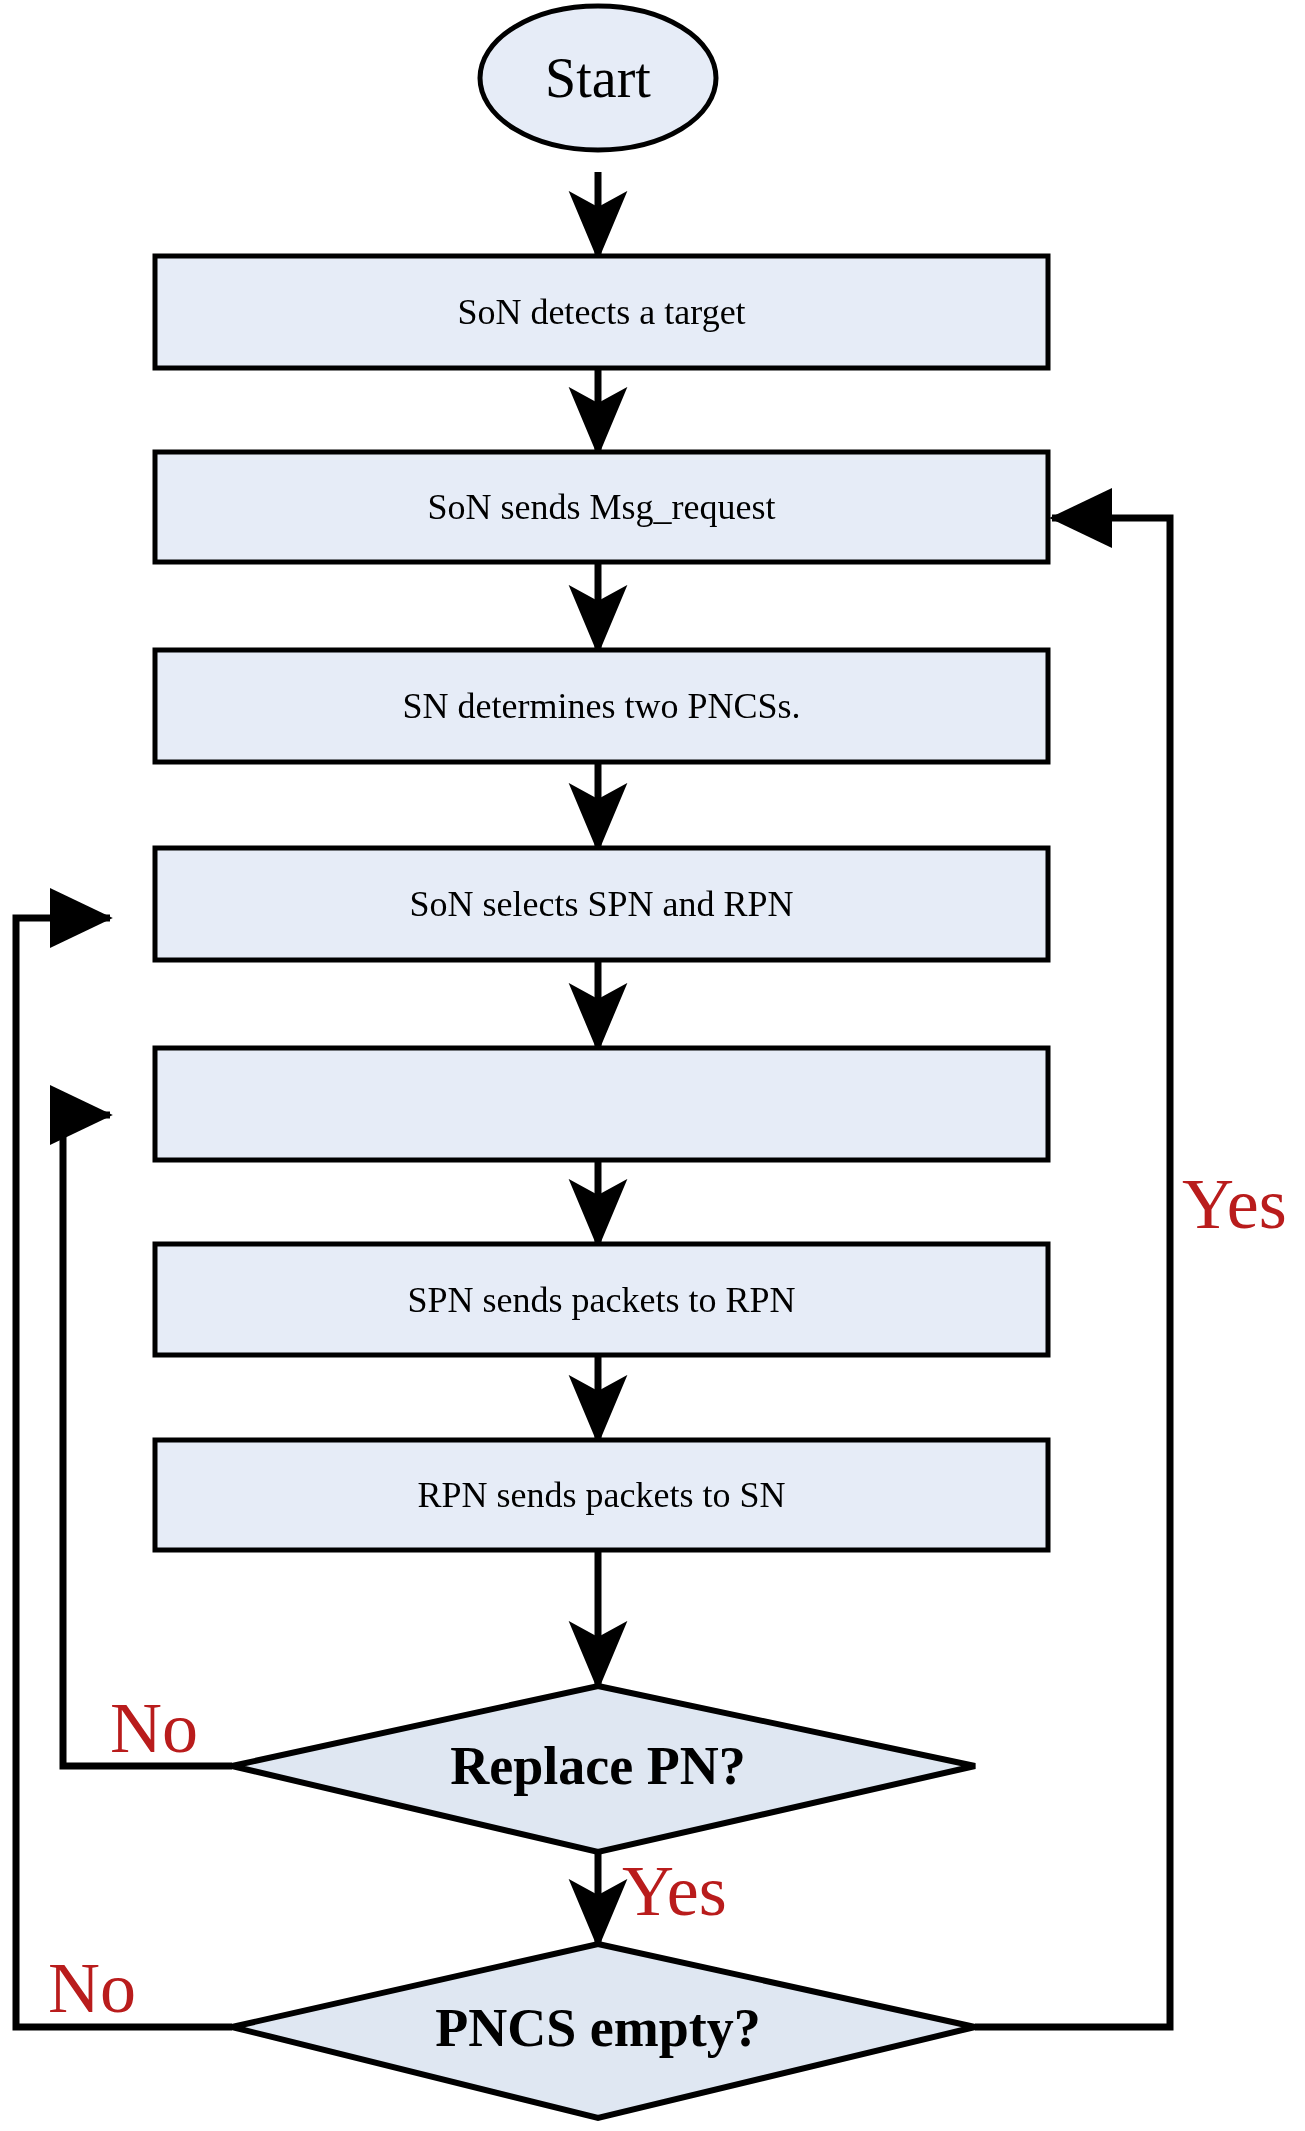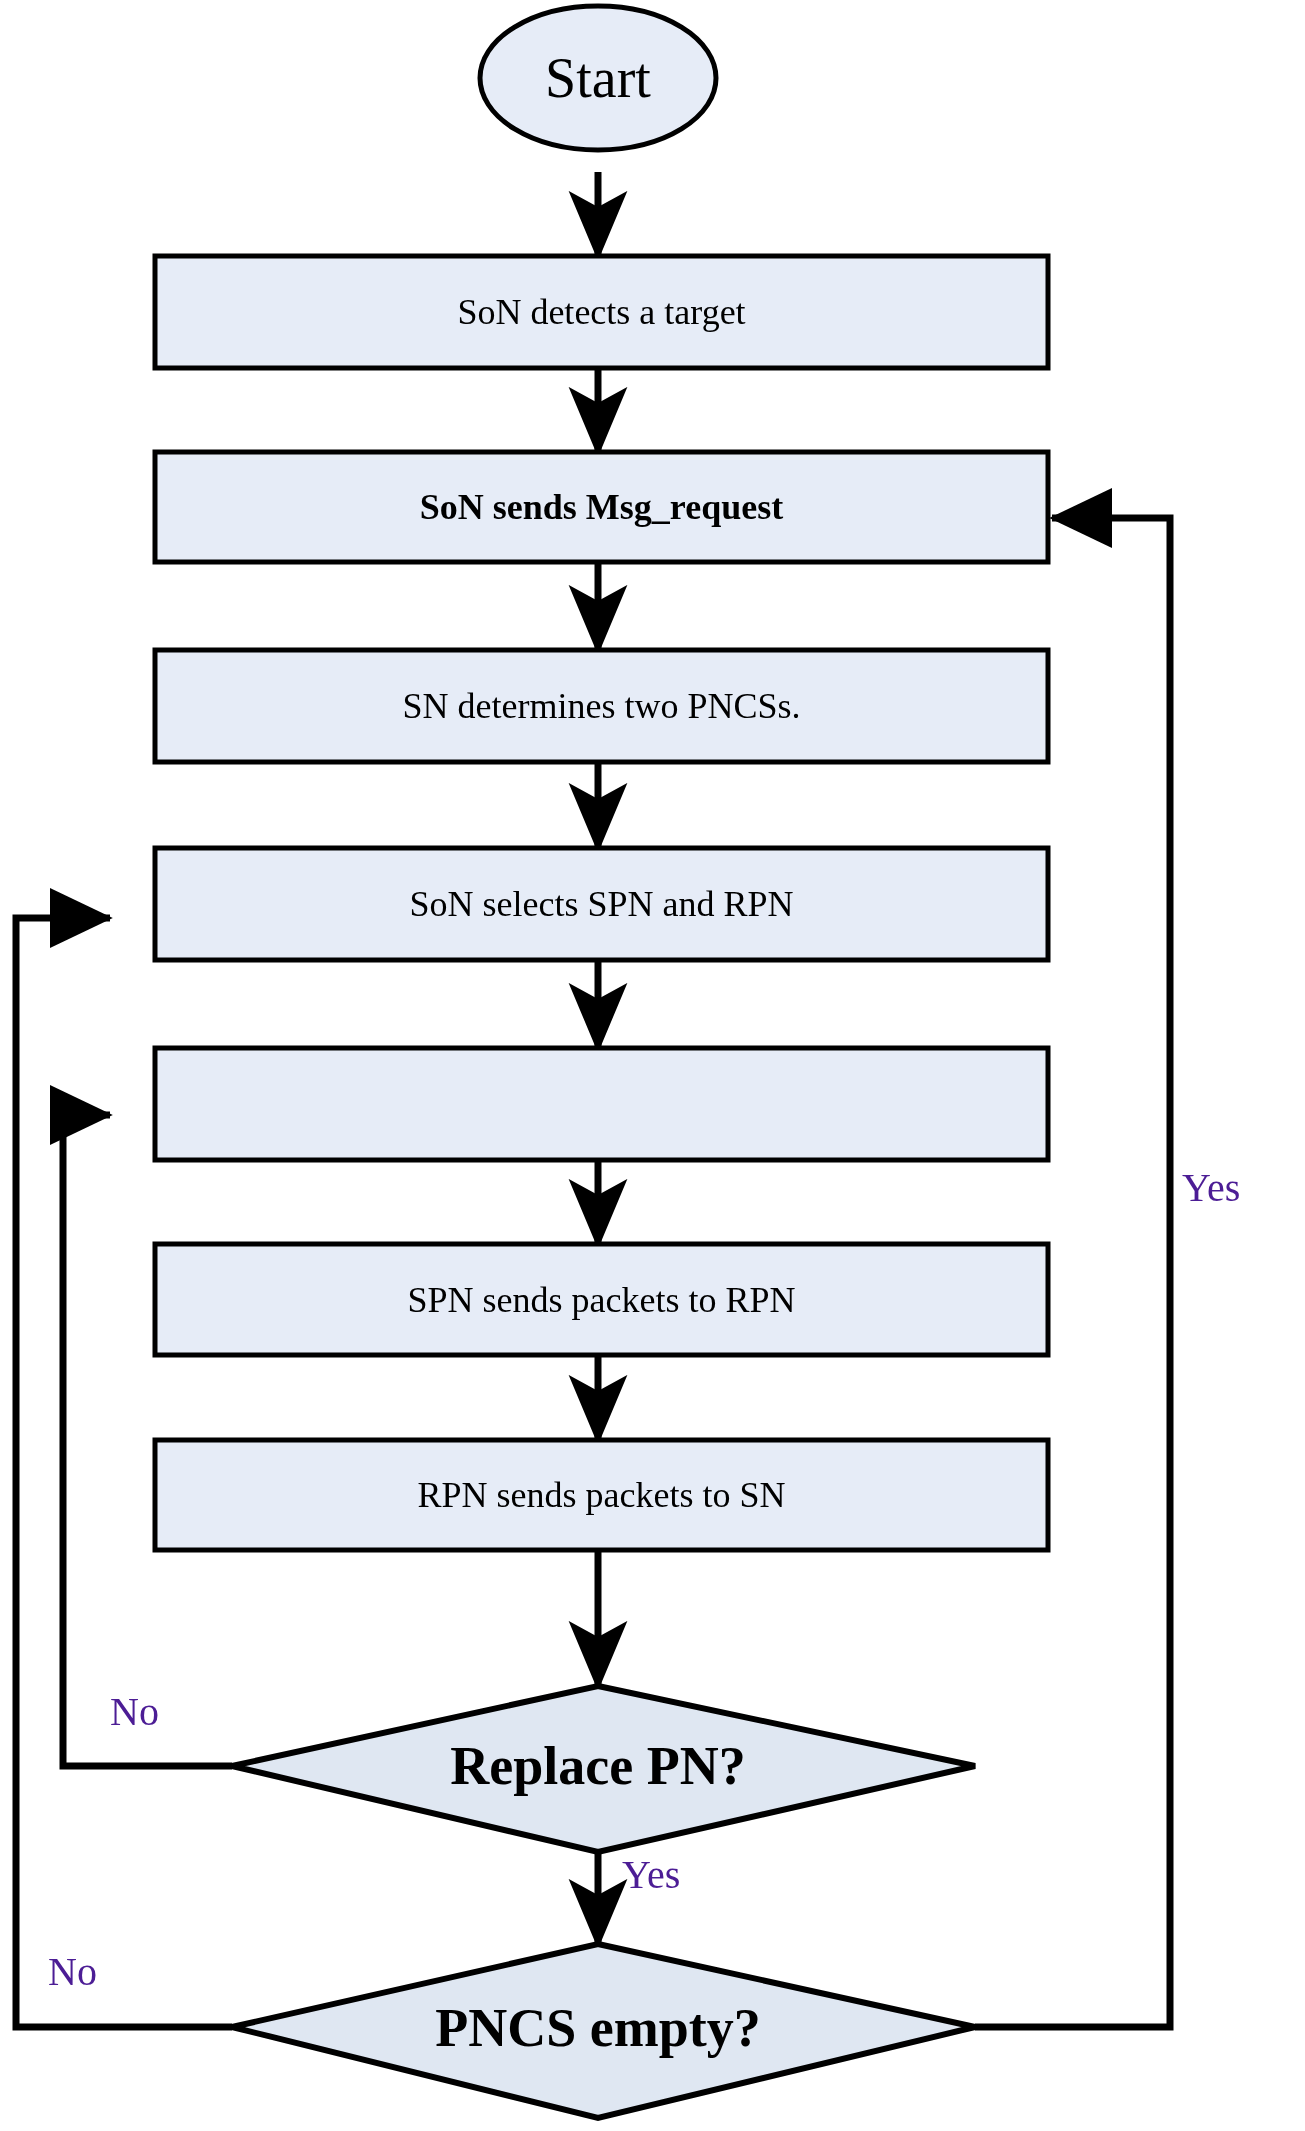--- a/index.html
+++ b/index.html
@@ -28,23 +28,23 @@
     align-items: center;
     justify-content: center;
     text-align: center;
     color: #000000;
     font-family: "Liberation Serif", "DejaVu Serif", serif;
     white-space: nowrap;
     pointer-events: none;
   }
   .edge-label {
     position: absolute;
-    color: #4c1d95;
+    color: #b91c1c;
     font-family: "Liberation Serif", "DejaVu Serif", serif;
-    font-size: 40px;
+    font-size: 72px;
     line-height: 1;
     white-space: nowrap;
   }
   .box-text   { font-size: 36px; }
   .start-text { font-size: 56px; }
   .dec-text   { font-size: 54px; font-weight: bold; }
 </style>
 </head>
 <body>
 
@@ -99,21 +99,21 @@
 
       <polygon points="598,1686 975,1766 598,1852 232,1766" fill="#dfe7f2" stroke="#000000" stroke-width="6"></polygon>
       <polygon points="598,1944 975,2027 598,2118 232,2027" fill="#dfe7f2" stroke="#000000" stroke-width="6"></polygon>
     </g>
   </svg>
 
   <div class="node-text start-text" style="left:480px; top:42px; width:236px; height:72px;">Start</div>
 
   <div class="node-text box-text" style="left:155px; top:256px; width:893px; height:112px;">SoN detects a target</div>
 
-  <div class="node-text box-text" style="left:155px; top:452px; width:893px; height:110px;font-weight:bold;">SoN sends Msg_request</div>
+  <div class="node-text box-text" style="left:155px; top:452px; width:893px; height:110px;">SoN sends Msg_request</div>
 
   <div class="node-text box-text" style="left:155px; top:650px; width:893px; height:112px;">SN  determines two PNCSs.</div>
 
   <div class="node-text box-text" style="left:155px; top:848px; width:893px; height:112px;">SoN selects SPN and RPN</div>
 
 
   <div class="node-text box-text" style="left:155px; top:1244px; width:893px; height:111px;">SPN sends packets to RPN</div>
 
   <div class="node-text box-text" style="left:155px; top:1440px; width:893px; height:110px;">RPN sends  packets to SN</div>
 

